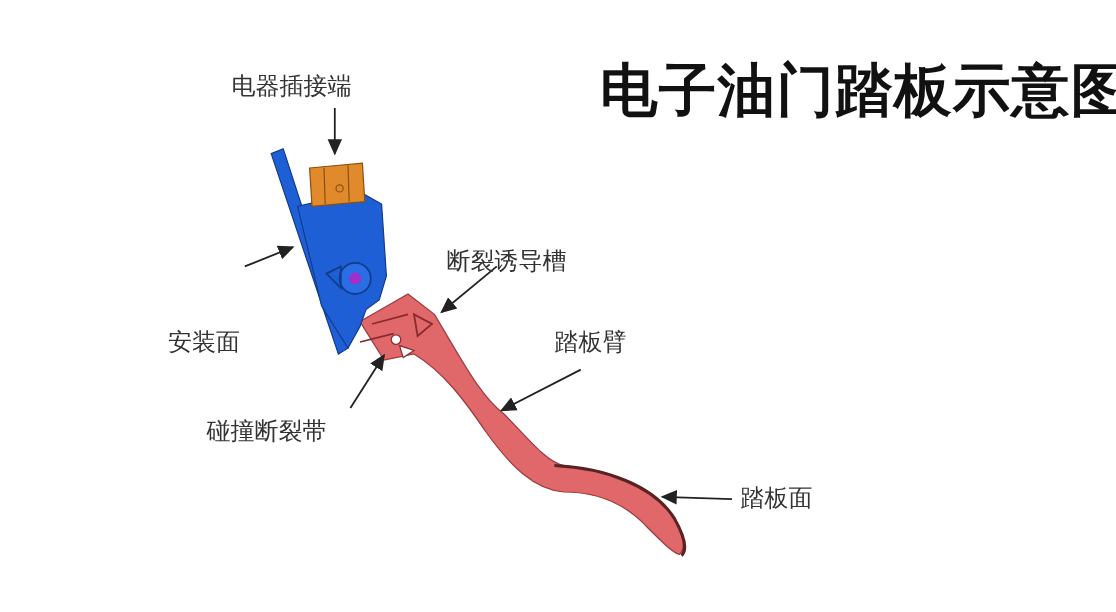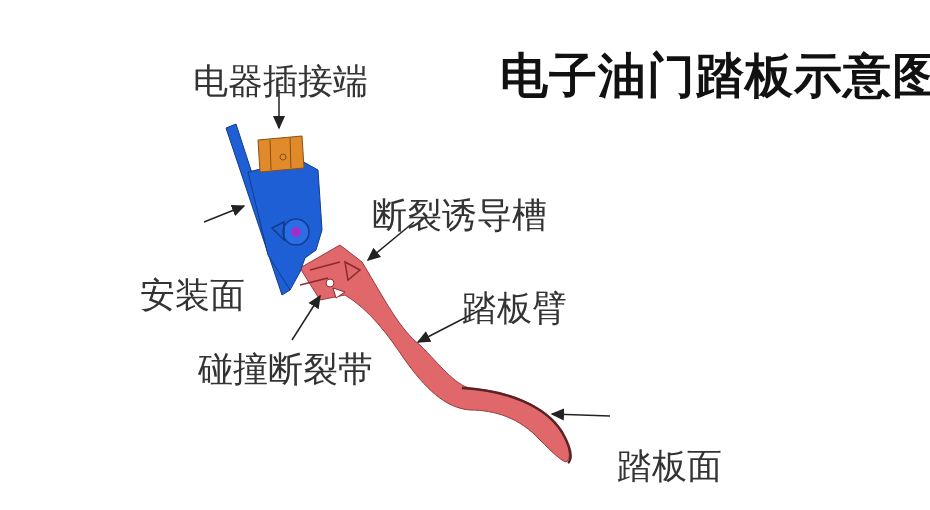--- a/index.html
+++ b/index.html
@@ -1,18 +1,18 @@
 <!DOCTYPE html>
 <html><head>
 <meta charset="utf-8">
 <style>
   html,body{margin:0;padding:0;background:#ffffff;}
   body{width:930px;height:510px;position:relative;overflow:hidden;font-family:"DejaVu Sans",sans-serif;}
   .title{position:absolute;left:500px;top:44px;font-size:48px;font-weight:bold;color:#111;letter-spacing:1px;white-space:nowrap;}
-  .label{position:absolute;font-size:35px;color:#333;white-space:nowrap;}
+  .label{position:absolute;font-size:20px;color:#333;white-space:nowrap;}
   svg.diagram{position:absolute;left:0;top:0;}
 </style>
 </head>
 <body>
 
 <div class="title">电子油门踏板示意图</div>
 
 <svg class="diagram" width="930" height="510" viewBox="0 0 930 510">
   <defs>
     <marker id="ah" markerWidth="10" markerHeight="10" refX="8" refY="5" orient="auto">
@@ -49,16 +49,16 @@
   <line x1="279" y1="90" x2="279" y2="128" stroke="#222" stroke-width="1.5" marker-end="url(#ah)"></line>
   <line x1="204" y1="222" x2="244" y2="206" stroke="#222" stroke-width="1.5" marker-end="url(#ah)"></line>
   <line x1="414" y1="222" x2="368" y2="260" stroke="#222" stroke-width="1.5" marker-end="url(#ah)"></line>
   <line x1="292" y1="340" x2="320" y2="296" stroke="#222" stroke-width="1.5" marker-end="url(#ah)"></line>
   <line x1="484" y1="308" x2="418" y2="342" stroke="#222" stroke-width="1.5" marker-end="url(#ah)"></line>
   <line x1="610" y1="416" x2="552" y2="414" stroke="#222" stroke-width="1.5" marker-end="url(#ah)"></line>
 </svg>
 
 <div class="label" style="left:193px;top:58px;">电器插接端</div>
 <div class="label" style="left:140px;top:228px;margin-top:44px;">安装面</div>
-<div class="label" style="left:372px;top:192px;">断裂诱导槽</div>
-<div class="label" style="left:462px;top:272px;margin-top:13px;">踏板臂</div>
-<div class="label" style="left:172px;top:346px;margin-left:26px;">碰撞断裂带</div>
-<div class="label" style="left:617px;top:402px;margin-top:41px;">踏板面</div>
+<div class="label" style="left:372px;top:204px;">断裂诱导槽</div>
+<div class="label" style="left:462px;top:272px;">踏板臂</div>
+<div class="label" style="left:172px;top:346px;">碰撞断裂带</div>
+<div class="label" style="left:617px;top:402px;">踏板面</div>
 
 </body></html>

